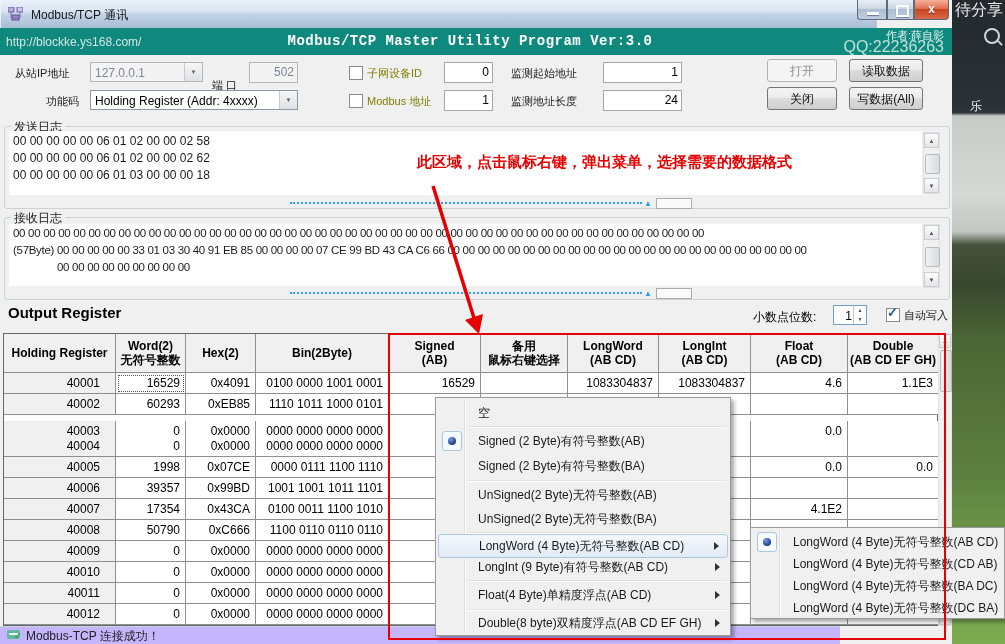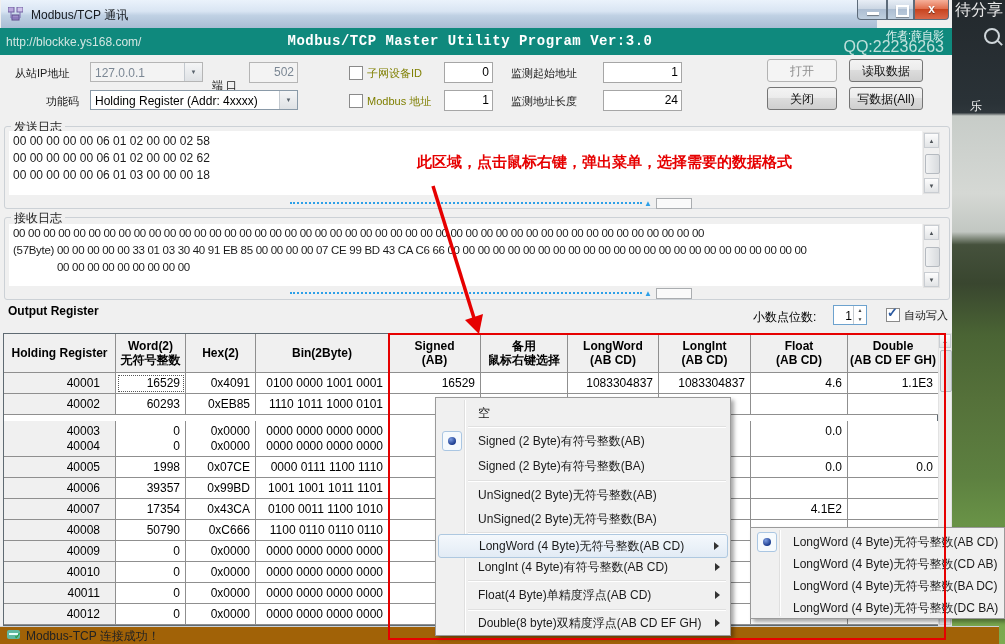--- a/index.html
+++ b/index.html
@@ -63,39 +63,39 @@
   
   .vscroll{position:absolute;width:17px;background:#f0f0f0;border:1px solid #e2e2e2;box-sizing:border-box;}
   .sb-btn{position:absolute;left:0;width:100%;height:15px;background:linear-gradient(180deg,#fdfdfd,#e2e4e6);
     border:1px solid #c9cdd2;box-sizing:border-box;text-align:center;font-size:6px;color:#4d5358;line-height:14px;}
   .sb-thumb{position:absolute;left:1px;width:13px;background:linear-gradient(90deg,#f2f3f4,#d8dbde);
     border:1px solid #b5bac0;border-radius:2px;}
   .hdots{position:absolute;height:0;border-top:2px dotted #2da0e8;}
   .hdots-tri{position:absolute;font-size:8px;color:#2da0e8;top:-6px;}
   .hdots-box{position:absolute;width:34px;height:9px;border:1px solid #aaadb0;background:#fafafa;}
   
-  #output-title{position:absolute;left:8px;top:304px;font-size:12px;font-weight:bold;color:#000;}
+  #output-title{position:absolute;left:8px;top:304px;font-size:15px;font-weight:bold;color:#000;}
   #decimal-label{position:absolute;left:753px;top:309px;font-size:12px;}
   #decimal-spinner{position:absolute;left:833px;top:305px;width:34px;height:20px;border:1px solid #6da2ce;background:#fff;box-sizing:border-box;}
   #decimal-value{position:absolute;right:14px;top:3px;font-size:12px;}
   .spin-col{position:absolute;right:0;top:0;width:12px;height:100%;border-left:1px solid #c3c9cf;}
   .spin-up,.spin-down{position:absolute;left:0;width:100%;height:9px;font-size:5px;text-align:center;color:#444;line-height:9px;}
   .spin-up{top:0;} .spin-down{bottom:0;}
   
   #regtable{position:absolute;left:3px;top:333px;width:935px;height:293px;border:1px solid #5f6a72;box-sizing:border-box;background:#fff;}
   .th{position:absolute;top:0;height:39px;background:#f0f0f0;border-right:1px solid #8f8f8f;border-bottom:1px solid #8f8f8f;
     box-sizing:border-box;font-size:12px;font-weight:bold;text-align:center;display:flex;flex-direction:column;justify-content:center;}
   .th div{line-height:14px;}
   .trow{position:absolute;left:0;width:100%;height:21px;}
   .td{position:absolute;top:0;height:21px;border-right:1px solid #8f8f8f;border-bottom:1px solid #8f8f8f;
     box-sizing:border-box;font-size:12px;text-align:right;padding-right:5px;line-height:20px;background:#fff;white-space:nowrap;overflow:hidden;}
   .td.reg{background:#f0f0f0;padding-right:15px;}
   .td.focus{outline:1px dotted #555;outline-offset:-3px;}
   
-  #statusbar{position:absolute;left:0;top:626px;width:999px;height:18px;background:#a16207;border-top:1px solid #cdd1d5;}
+  #statusbar{position:absolute;left:0;top:626px;width:840px;height:18px;background:#c4b5fd;border-top:1px solid #cdd1d5;}
   #status-icon{position:absolute;left:7px;top:3px;width:13px;height:9px;background:#5fb8a0;border-radius:2px;}
   #status-icon::before{content:"";position:absolute;left:2px;top:3px;width:9px;height:2px;background:#eafff8;}
   #status-icon::after{content:"✓";position:absolute;left:7px;top:1px;font-size:9px;color:#2f9e44;font-weight:bold;}
   #status-text{position:absolute;left:26px;top:1px;font-size:12px;color:#222;}
   
   #annotation-text{position:absolute;left:417px;top:153px;font-size:15px;font-weight:bold;color:#e60000;z-index:40;white-space:nowrap;}
   #annotation-arrow{position:absolute;left:0;top:0;width:1005px;height:644px;z-index:40;pointer-events:none;}
   #annotation-rect{position:absolute;left:388px;top:333px;width:558px;height:307px;border:2px solid #e60000;box-sizing:border-box;z-index:60;pointer-events:none;}
   
   .menu{position:absolute;background:#f0f0f0;border:1px solid #9a9a9a;box-shadow:3px 3px 4px rgba(0,0,0,.35);box-sizing:border-box;}
@@ -450,21 +450,21 @@
       </div>
       <div class="mitem" style="top: 109px; height: 23px;">
         <div class="mlabel">UnSigned(2 Byte)无符号整数(BA)</div>
       </div>
       <div class="msep" style="top: 134px;"></div>
       <div class="mitem hl" style="top: 136px; height: 22px;">
         <div class="mlabel">LongWord (4 Byte)无符号整数(AB CD)</div>
         <div class="marrow"></div>
       </div>
       <div class="mitem" style="top: 158px; height: 22px;">
-        <div class="mlabel">LongInt (4 Byte)有符号整数(AB CD)</div>
+        <div class="mlabel">LongInt (9 Byte)有符号整数(AB CD)</div>
         <div class="marrow"></div>
       </div>
       <div class="msep" style="top: 182px;"></div>
       <div class="mitem" style="top: 185px; height: 24px;">
         <div class="mlabel">Float(4 Byte)单精度浮点(AB CD)</div>
         <div class="marrow"></div>
       </div>
       <div class="msep" style="top: 211px;"></div>
       <div class="mitem" style="top: 213px; height: 24px;">
         <div class="mlabel">Double(8 byte)双精度浮点(AB CD EF GH)</div>

